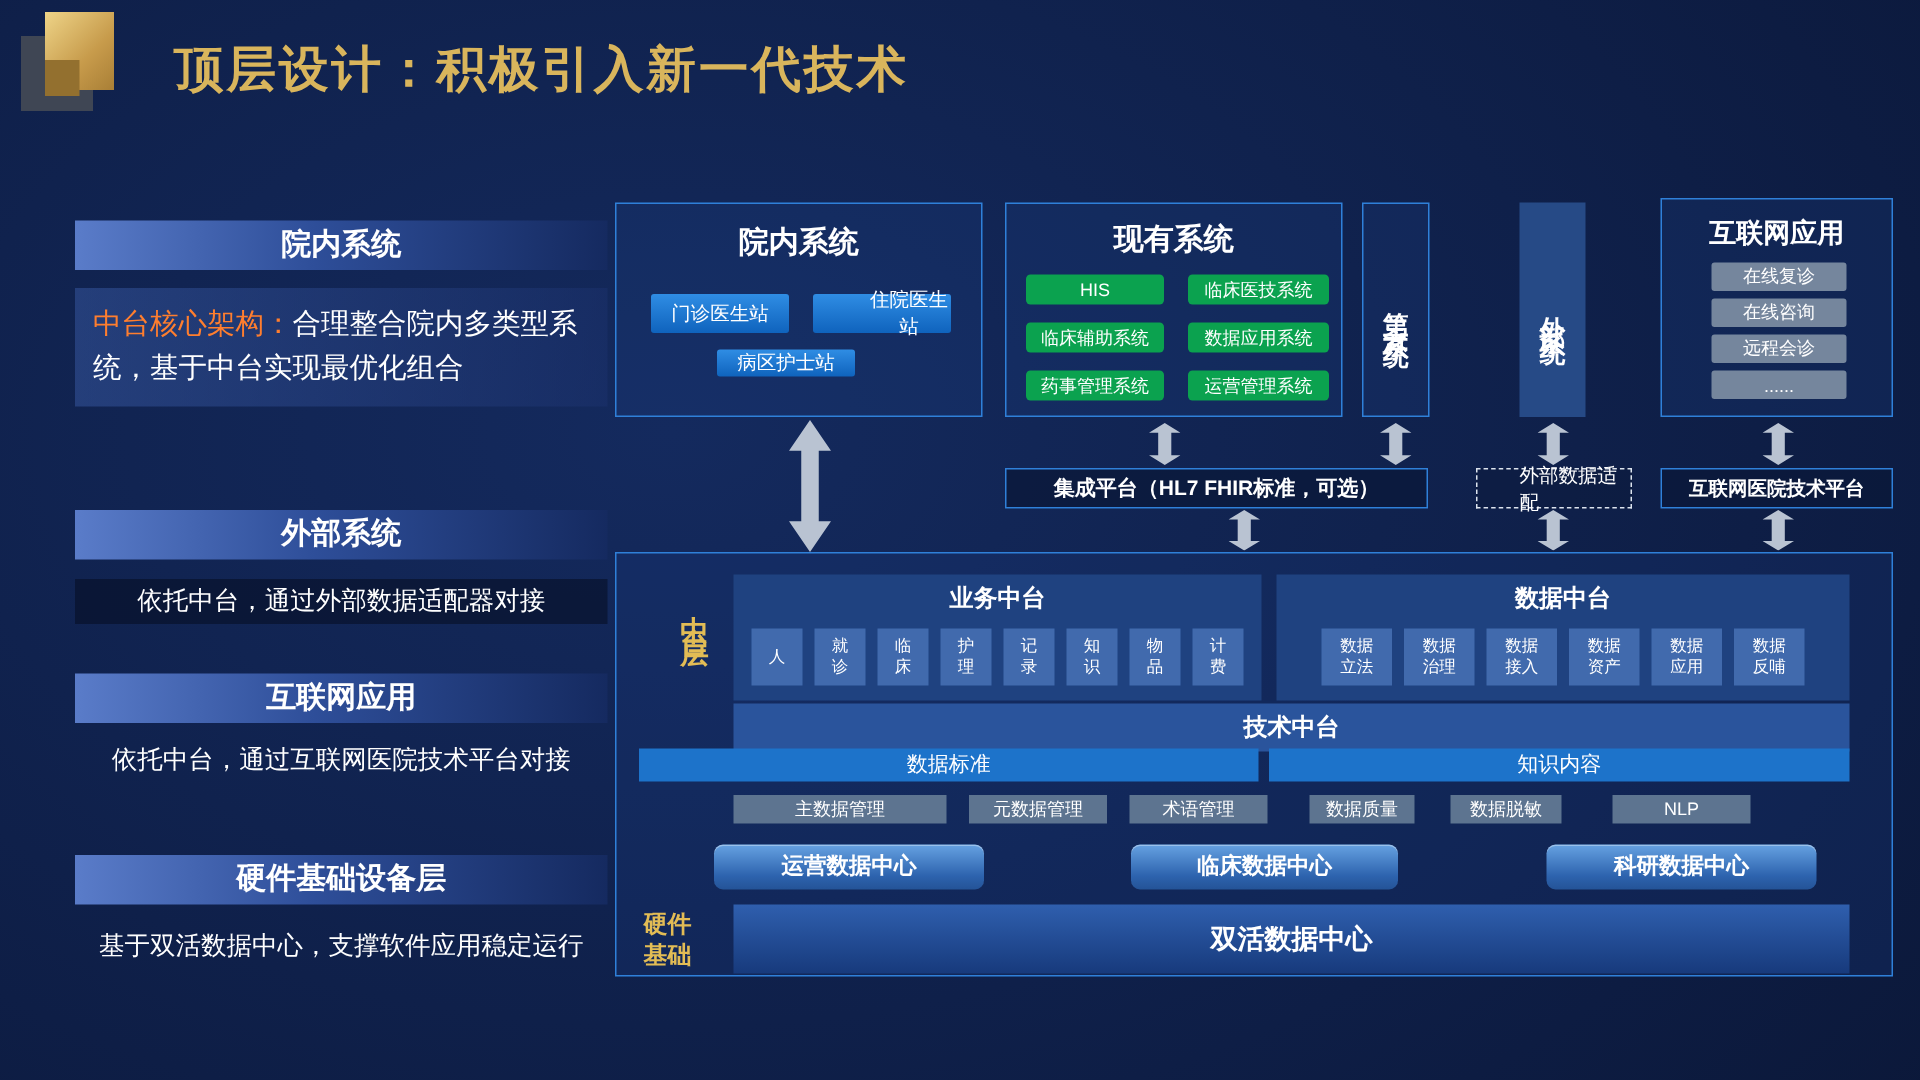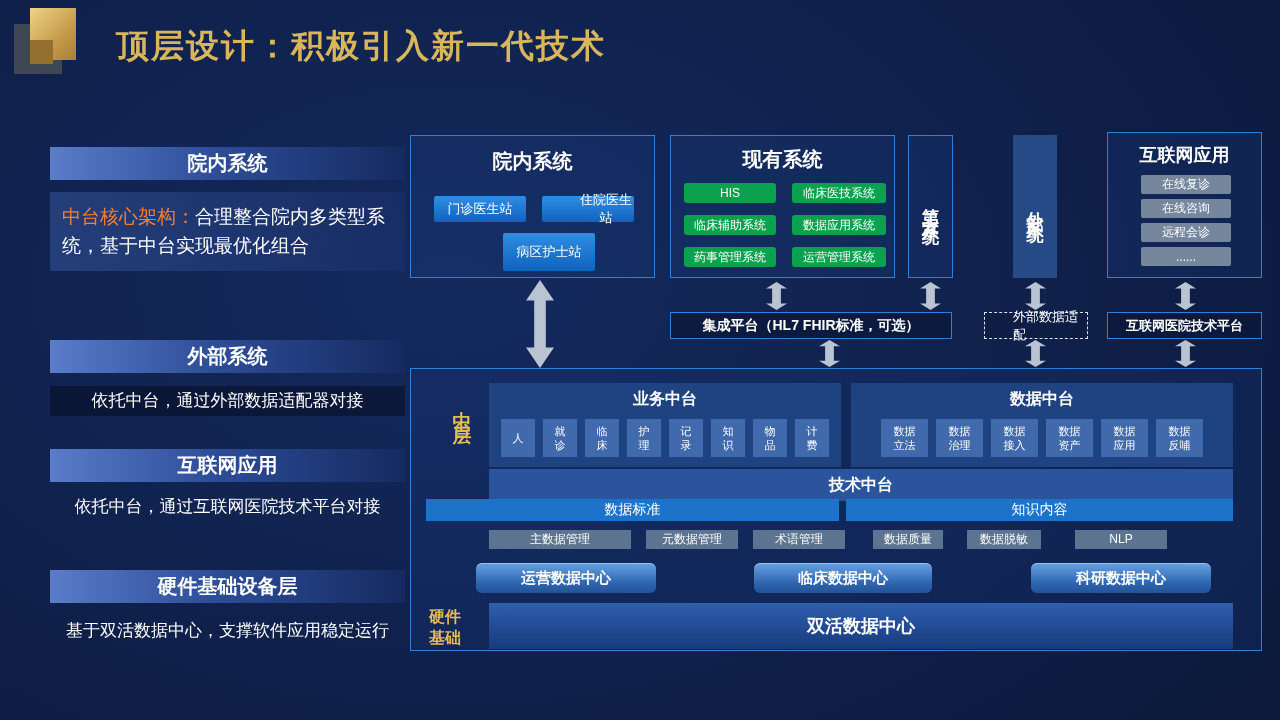--- a/index.html
+++ b/index.html
@@ -96,21 +96,21 @@
   <div class="sb-header" style="top:449px;">互联网应用</div>
   <div class="sb-body sb-line" style="top:492px;">依托中台，通过互联网医院技术平台对接</div>
 
   <div class="sb-header" style="top:570px;">硬件基础设备层</div>
   <div class="sb-body sb-line" style="top:616px;">基于双活数据中心，支撑软件应用稳定运行</div>
 
   <div class="box" style="left:410px; top:135px; width:245px; height:143px;">
     <div class="box-title" style="top:12px; font-size:20px;">院内系统</div>
     <div class="btn btn-blue" style="left:23px; top:60px; width:92px; height:26px;">门诊医生站</div>
     <div class="btn btn-blue" style="left:131px; top:60px; width:92px; height:26px;padding-left:36px;">住院医生站</div>
-    <div class="btn btn-blue" style="left:92px; top:97px; width:92px; height:38px;">病区护士站</div>
+    <div class="btn btn-blue" style="left:67px; top:97px; width:92px; height:18px;">病区护士站</div>
   </div>
 
   <div class="box" style="left:670px; top:135px; width:225px; height:143px;padding-left:36px;">
     <div class="box-title" style="top:10px; font-size:20px;">现有系统</div>
     <div class="btn btn-green" style="left:13px; top:47px; width:92px; height:20px;">HIS</div>
     <div class="btn btn-green" style="left:121px; top:47px; width:94px; height:20px;">临床医技系统</div>
     <div class="btn btn-green" style="left:13px; top:79px; width:92px; height:20px;">临床辅助系统</div>
     <div class="btn btn-green" style="left:121px; top:79px; width:94px; height:20px;">数据应用系统</div>
     <div class="btn btn-green" style="left:13px; top:111px; width:92px; height:20px;text-align:center;">药事管理系统</div>
     <div class="btn btn-green" style="left:121px; top:111px; width:94px; height:20px;">运营管理系统</div>

